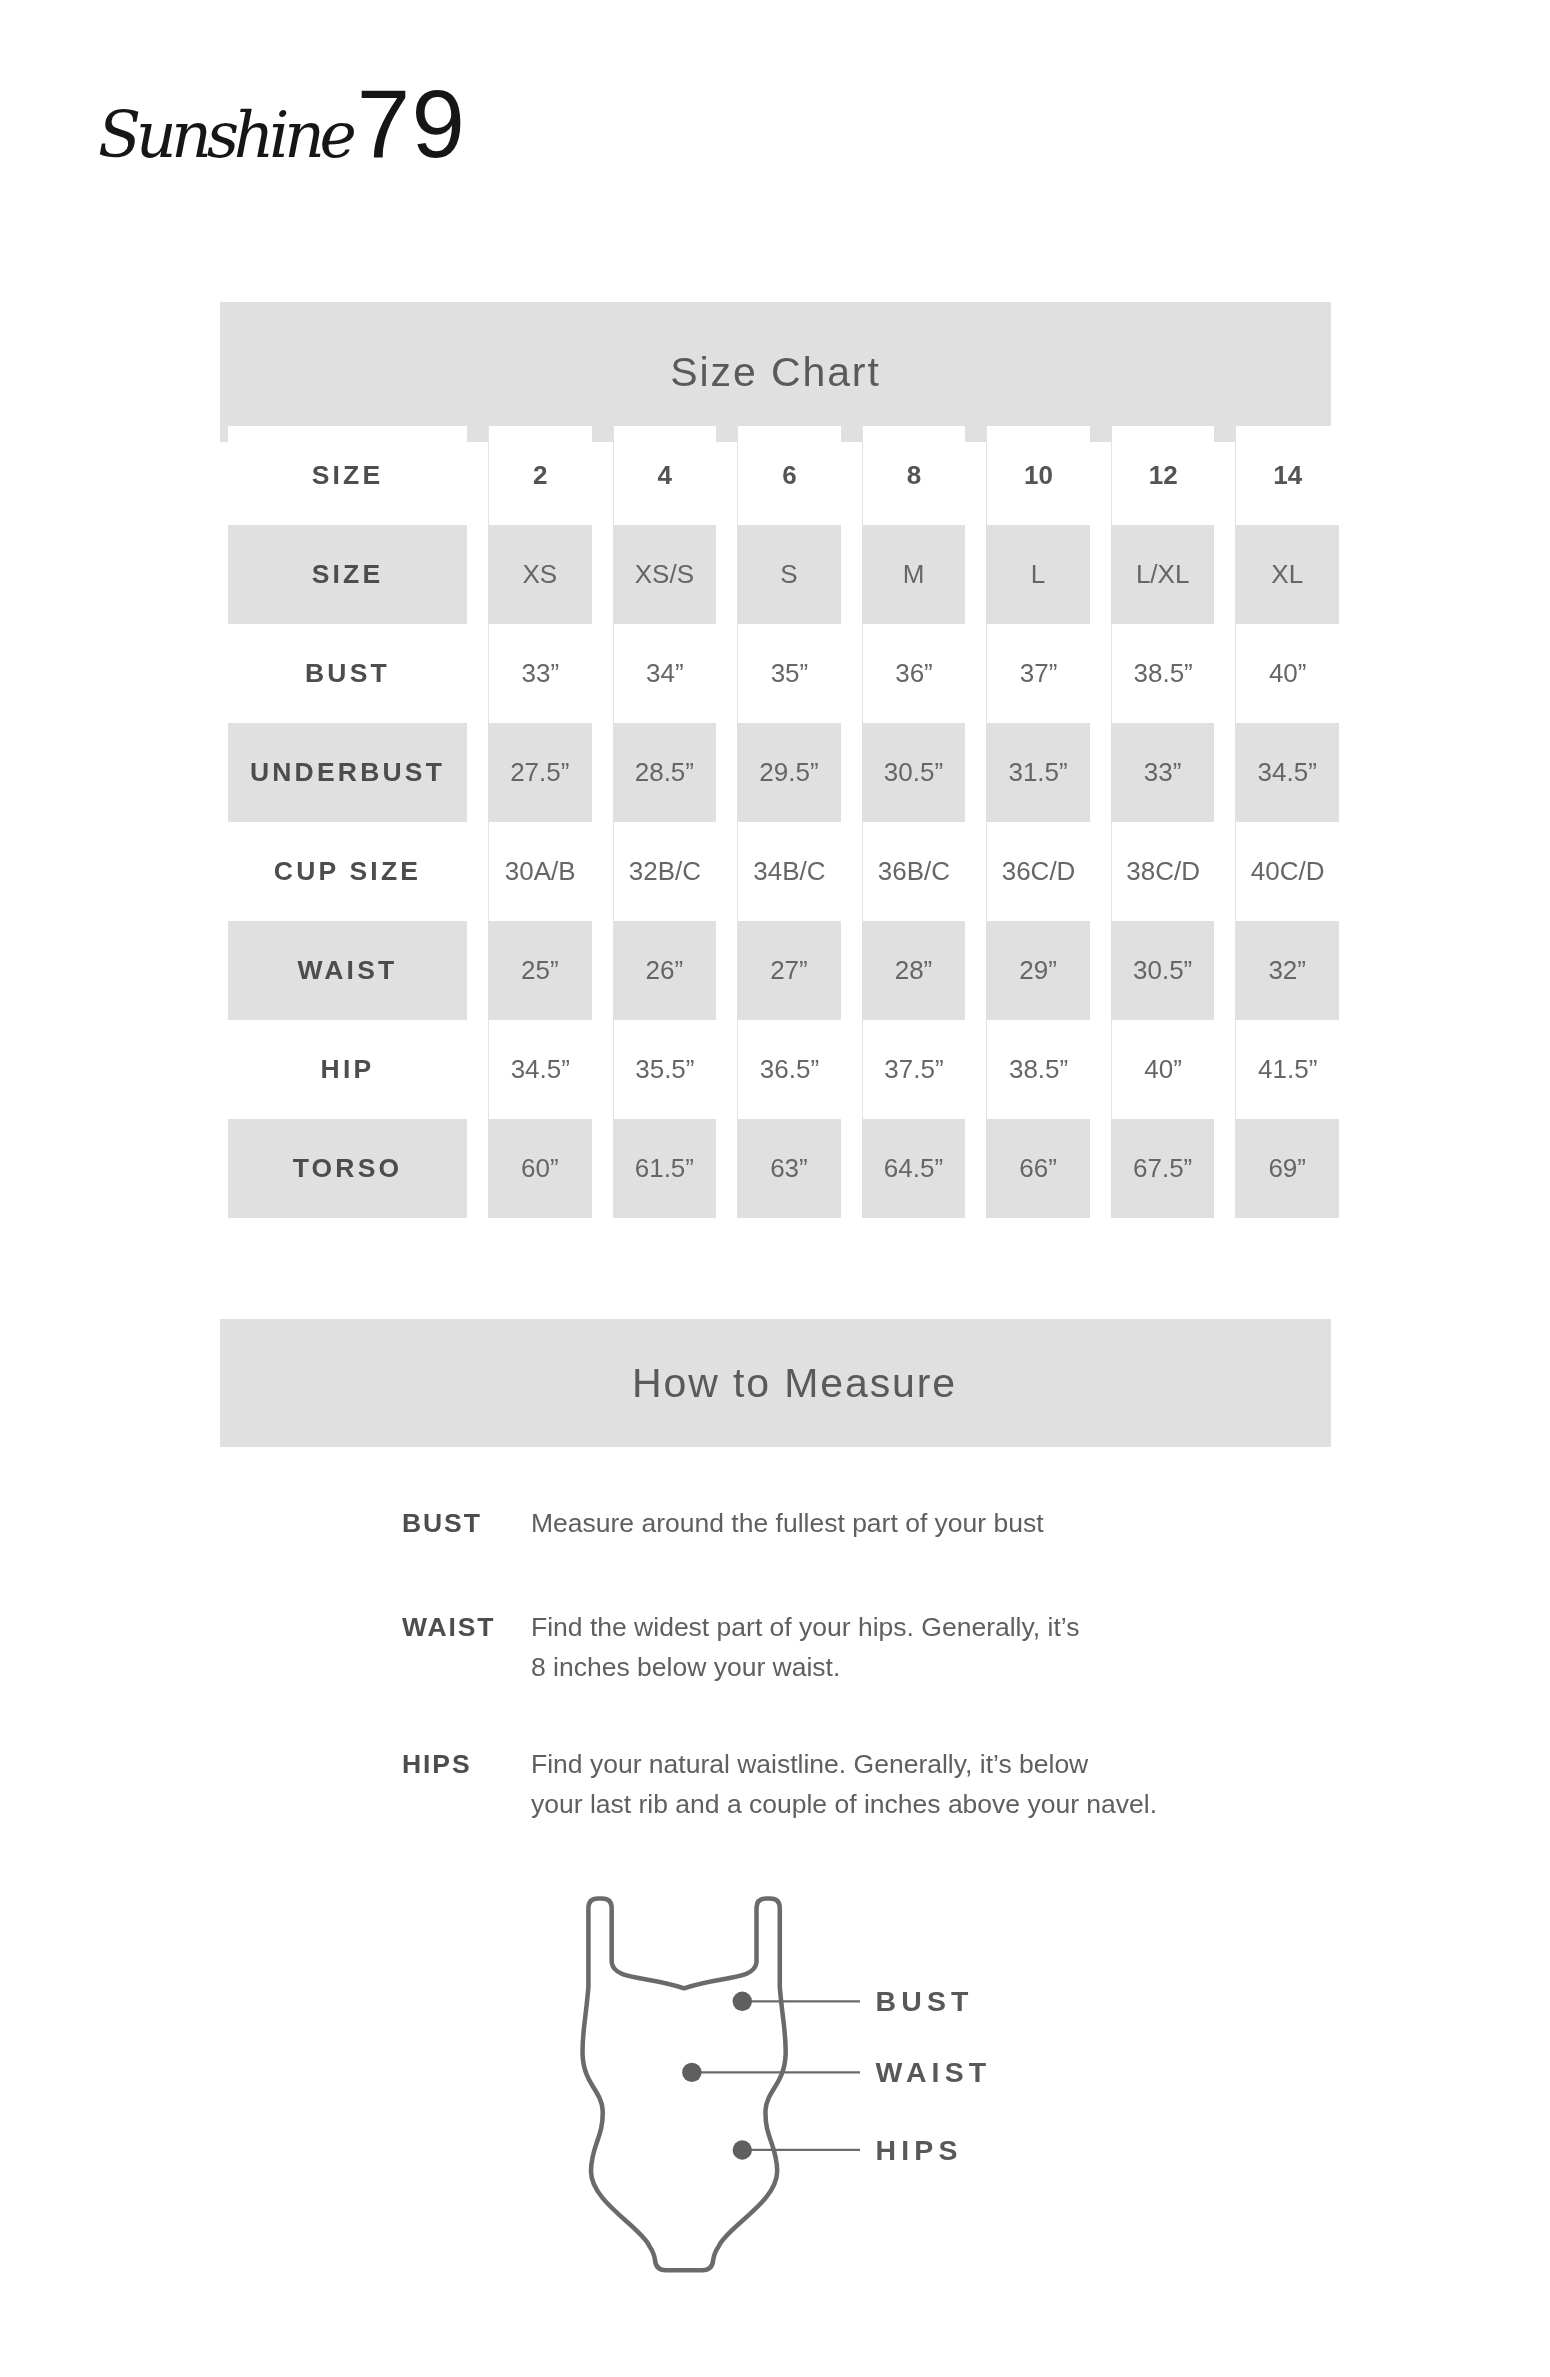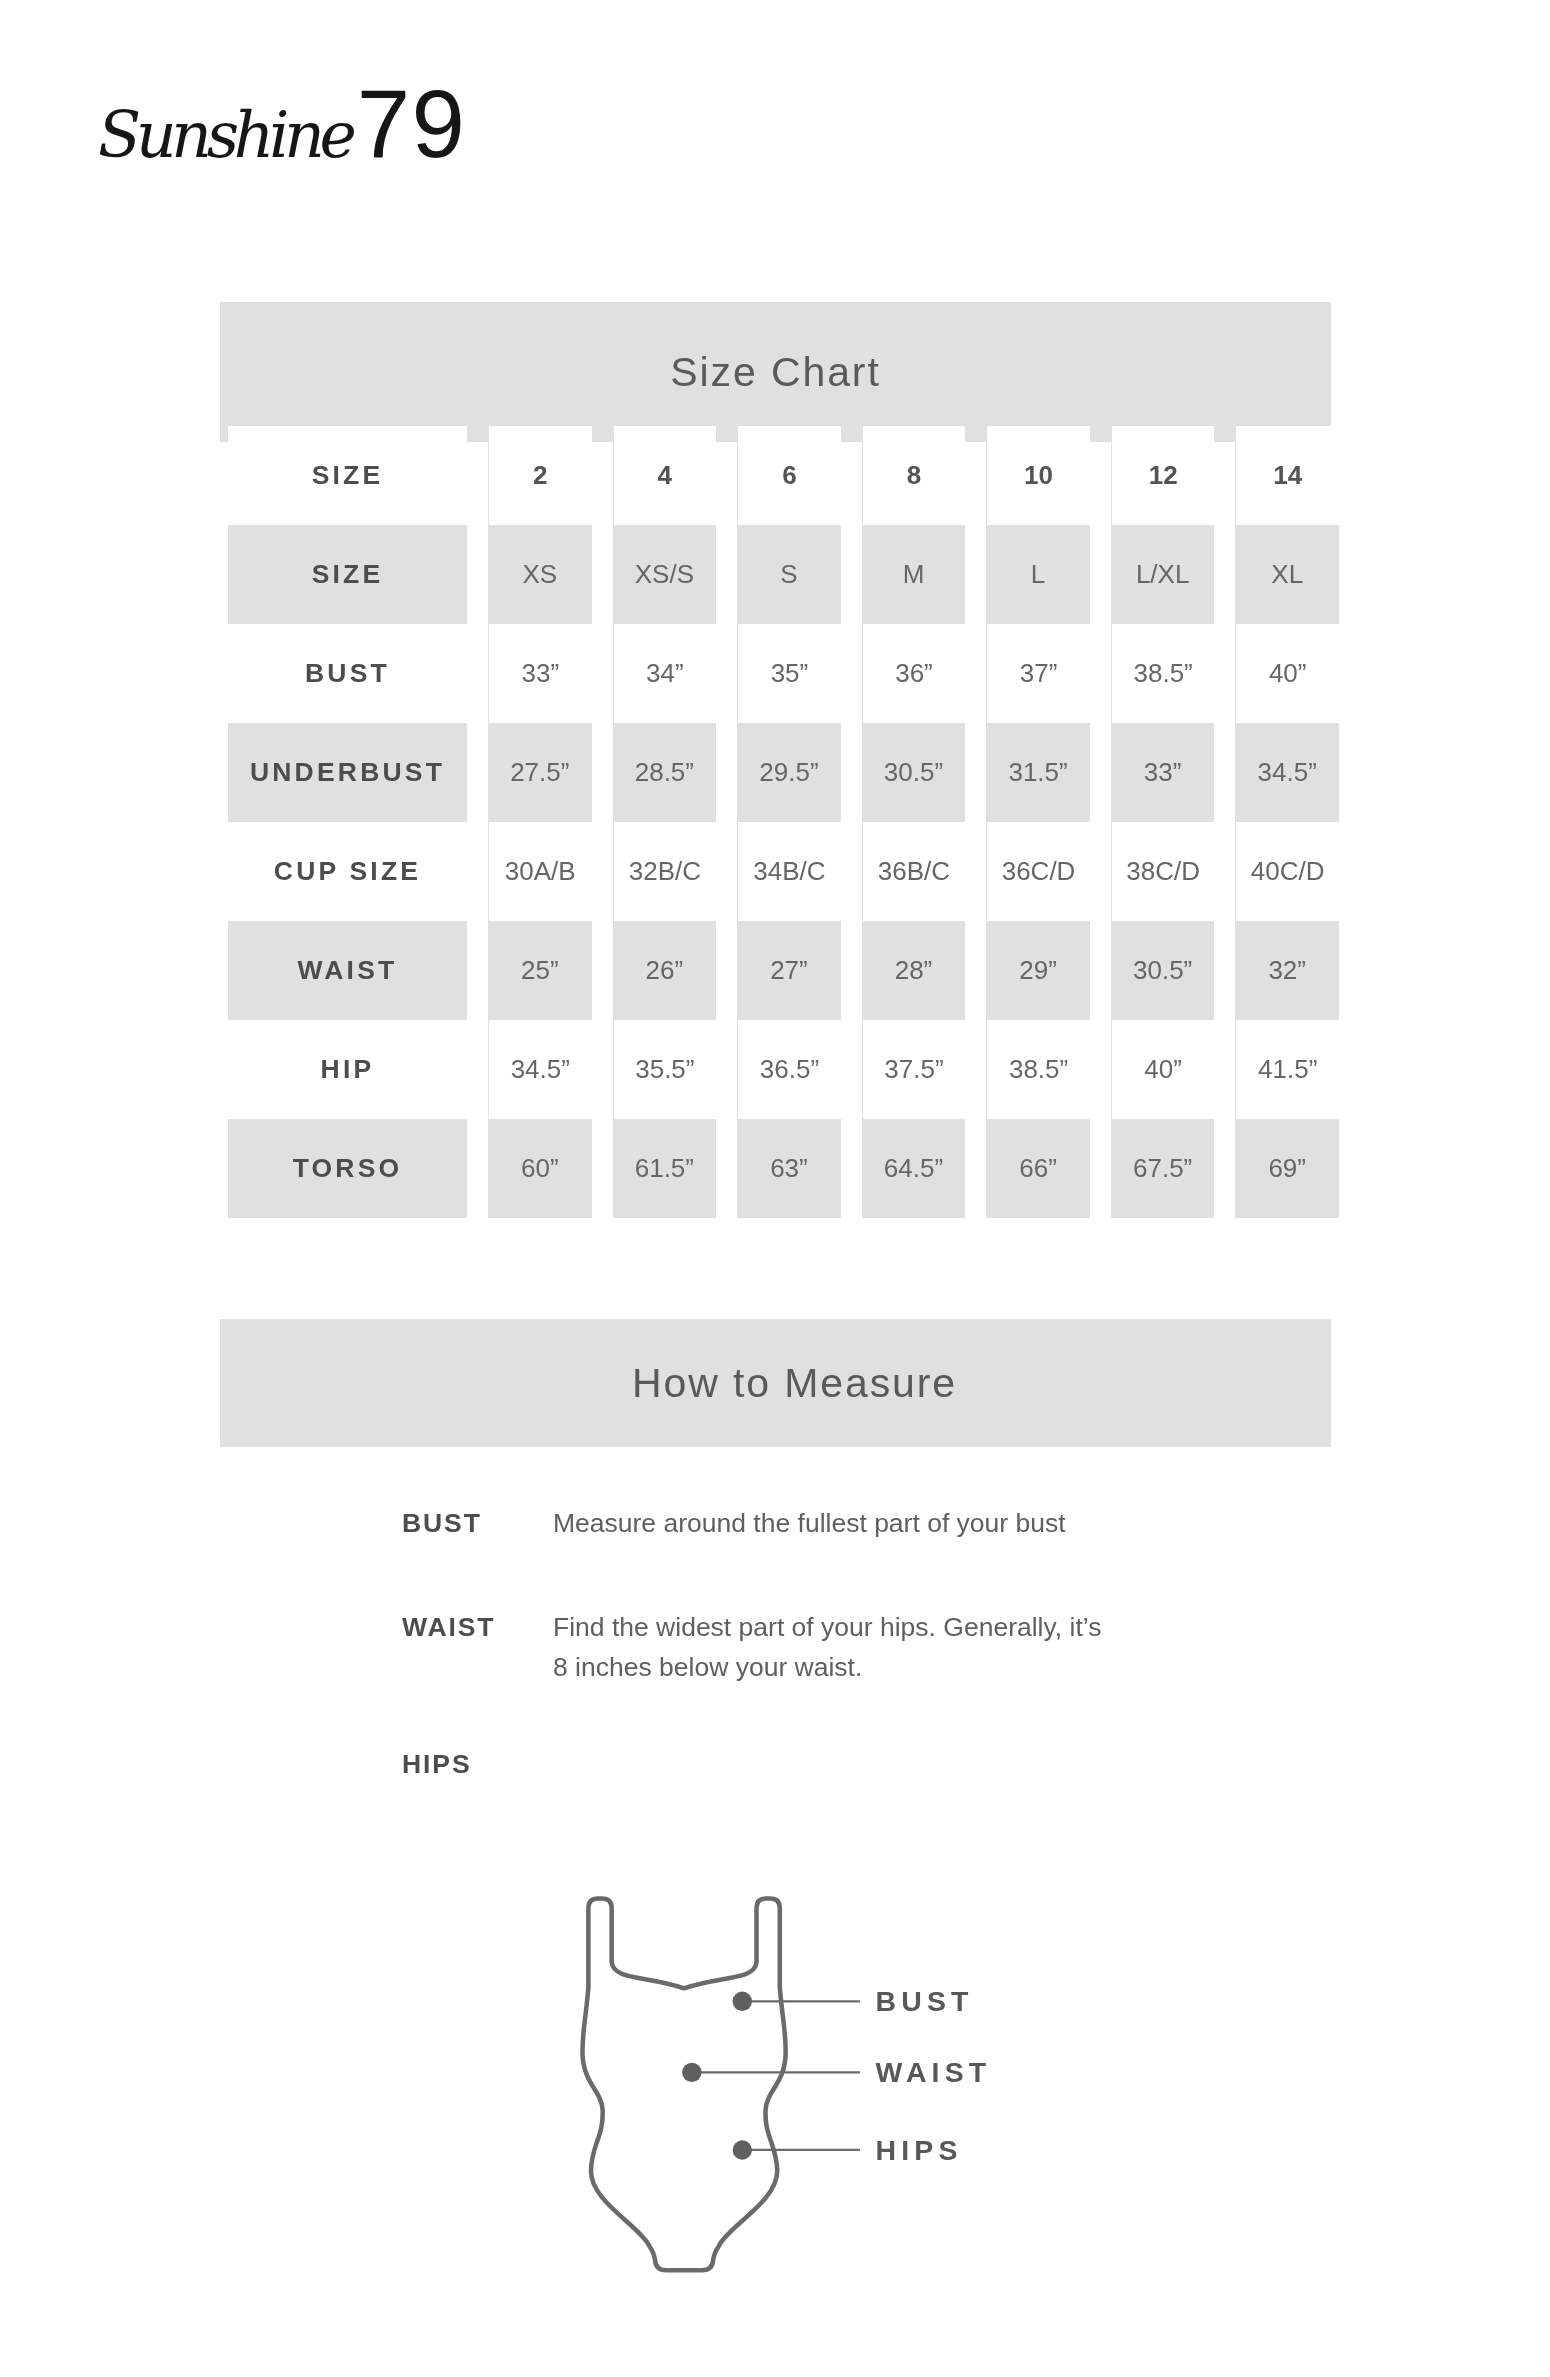--- a/index.html
+++ b/index.html
@@ -76,21 +76,21 @@
 
   
   .measure-item { position: absolute; left: 402px; display: flex; }
   .measure-item .m-label {
     width: 129px; flex: none;
     font-weight: bold; font-size: 26.5px; letter-spacing: 1.9px;
     color: var(--label-text); line-height: 40px;
   }
   .measure-item .m-desc {
     font-size: 26.5px; color: #5f5f5f; line-height: 40px;
-    white-space: pre-line; max-width: 743px; margin-left: 22px;
+    white-space: pre-line; max-width: 743px;
   }
   #mi-bust  { top: 1503px; }
   #mi-waist { top: 1607px; }
   #mi-hips  { top: 1744px; }
 
   
   .diagram { position: absolute; left: 569px; top: 1890px; width: 569px; height: 401px; }
   .suit-path {
     fill: #ffffff; stroke: var(--outline-gray);
     stroke-width: 7; stroke-linejoin: round; stroke-linecap: round;
@@ -187,20 +187,22 @@
 </div>
 
 <div class="measure-item" id="mi-waist">
   <div class="m-label">WAIST</div>
   <div class="m-desc">Find the widest part of your hips. Generally, it’s
 8 inches below your waist.</div>
 </div>
 
 <div class="measure-item" id="mi-hips">
   <div class="m-label">HIPS</div>
+  <div class="m-desc">Find your natural waistline. Generally, it’s below
+your last rib and a couple of inches above your navel.</div>
 </div>
 
 <svg class="diagram" viewBox="0 0 880 620" xmlns="http://www.w3.org/2000/svg">
   <path class="suit-path" d="M 30 150 L 30 28 Q 30 13 45 13 L 51 13 Q 66 13 66 28 L 66 112
        C 70 140 120 132 178 152
        C 236 132 286 140 290 112
        L 290 28 Q 290 13 305 13 L 311 13 Q 326 13 326 28 L 326 150
        C 330 200 336 220 335 255
        C 333 300 306 310 304 340
        C 302 382 322 395 322 435

